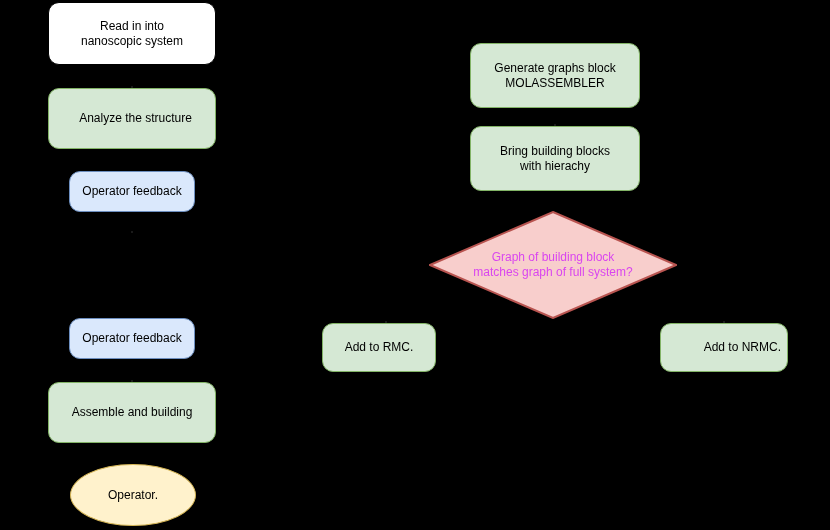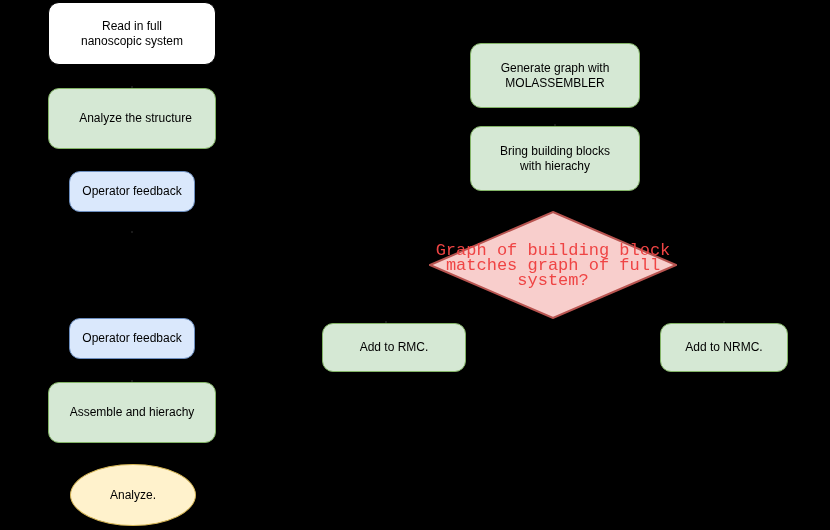--- a/index.html
+++ b/index.html
@@ -51,87 +51,87 @@
   }
   .diamond-wrap svg {
     position: absolute;
     top: 0;
     left: 0;
   }
   .diamond-wrap .label {
     position: relative;
     z-index: 2;
     text-align: center;
-    color: #ef4444;
-    font-size: 17px;
+    color: #d946ef;
+    font-size: 12px;
     line-height: 15px;
     white-space: pre-line;
-    font-family: Liberation Mono, monospace;
+    font-family: Liberation Sans, sans-serif;
   }
   .stub {
     position: absolute;
     background: #1a1a1a;
     width: 2px;
     height: 2px;
   }
 </style>
 </head>
 <body>
 
 <div id="canvas">
 
   <div class="node box" style="left:48px; top:2px; width:168px; height:63px; background:#ffffff; border-color:#000000;">
-    <span class="label">Read in full
+    <span class="label">Read in into
 nanoscopic system</span>
   </div>
 
   <div class="node box" style="left:48px; top:88px; width:168px; height:61px; background:#d5e8d4; border-color:#82b366;padding-left:7px;">
     <span class="label">Analyze the structure</span>
   </div>
 
   <div class="node box" style="left:69px; top:171px; width:126px; height:41px; background:#dae8fc; border-color:#6c8ebf;">
     <span class="label">Operator feedback</span>
   </div>
 
 
   <div class="node box" style="left:69px; top:318px; width:126px; height:41px; background:#dae8fc; border-color:#6c8ebf;">
     <span class="label">Operator feedback</span>
   </div>
 
   <div class="node box" style="left:48px; top:382px; width:168px; height:61px; background:#d5e8d4; border-color:#82b366;">
-    <span class="label">Assemble and hierachy</span>
+    <span class="label">Assemble and building</span>
   </div>
 
   <div class="node ellipse" style="left:70px; top:464px; width:126px; height:62px; background:#fff2cc; border-color:#d6b656;">
-    <span class="label">Analyze.</span>
+    <span class="label">Operator.</span>
   </div>
 
   <div class="node box" style="left:470px; top:43px; width:170px; height:65px; background:#d5e8d4; border-color:#82b366;">
-    <span class="label">Generate graph with
+    <span class="label">Generate graphs block
 MOLASSEMBLER</span>
   </div>
 
   <div class="node box" style="left:470px; top:126px; width:170px; height:65px; background:#d5e8d4; border-color:#82b366;">
     <span class="label">Bring building blocks
 with hierachy</span>
   </div>
 
   <div class="diamond-wrap" style="left:429px; top:211px; width:248px; height:108px;">
     <svg width="248" height="108" viewBox="0 0 248 108">
       <polygon points="124,1 247,54 124,107 1,54" fill="#f8cecc" stroke="#b85450" stroke-width="2"></polygon>
     </svg>
     <span class="label">Graph of building block
 matches graph of full system?</span>
   </div>
 
-  <div class="node box" style="left:322px; top:323px; width:144px; height:49px; background:#d5e8d4; border-color:#82b366;">
+  <div class="node box" style="left:322px; top:323px; width:114px; height:49px; background:#d5e8d4; border-color:#82b366;">
     <span class="label">Add to RMC.</span>
   </div>
 
-  <div class="node box" style="left:660px; top:323px; width:128px; height:49px; background:#d5e8d4; border-color:#82b366;">
+  <div class="node box" style="left:660px; top:323px; width:128px; height:49px; background:#d5e8d4; border-color:#82b366;justify-content:flex-end;">
     <span class="label">Add to NRMC.</span>
   </div>
 
   <div class="stub" style="left:131px; top:86px;"></div>
   <div class="stub" style="left:131px; top:231px;"></div>
   <div class="stub" style="left:131px; top:380px;"></div>
   <div class="stub" style="left:554px; top:124px;"></div>
   <div class="stub" style="left:385px; top:321px;"></div>
   <div class="stub" style="left:723px; top:321px;"></div>
 

